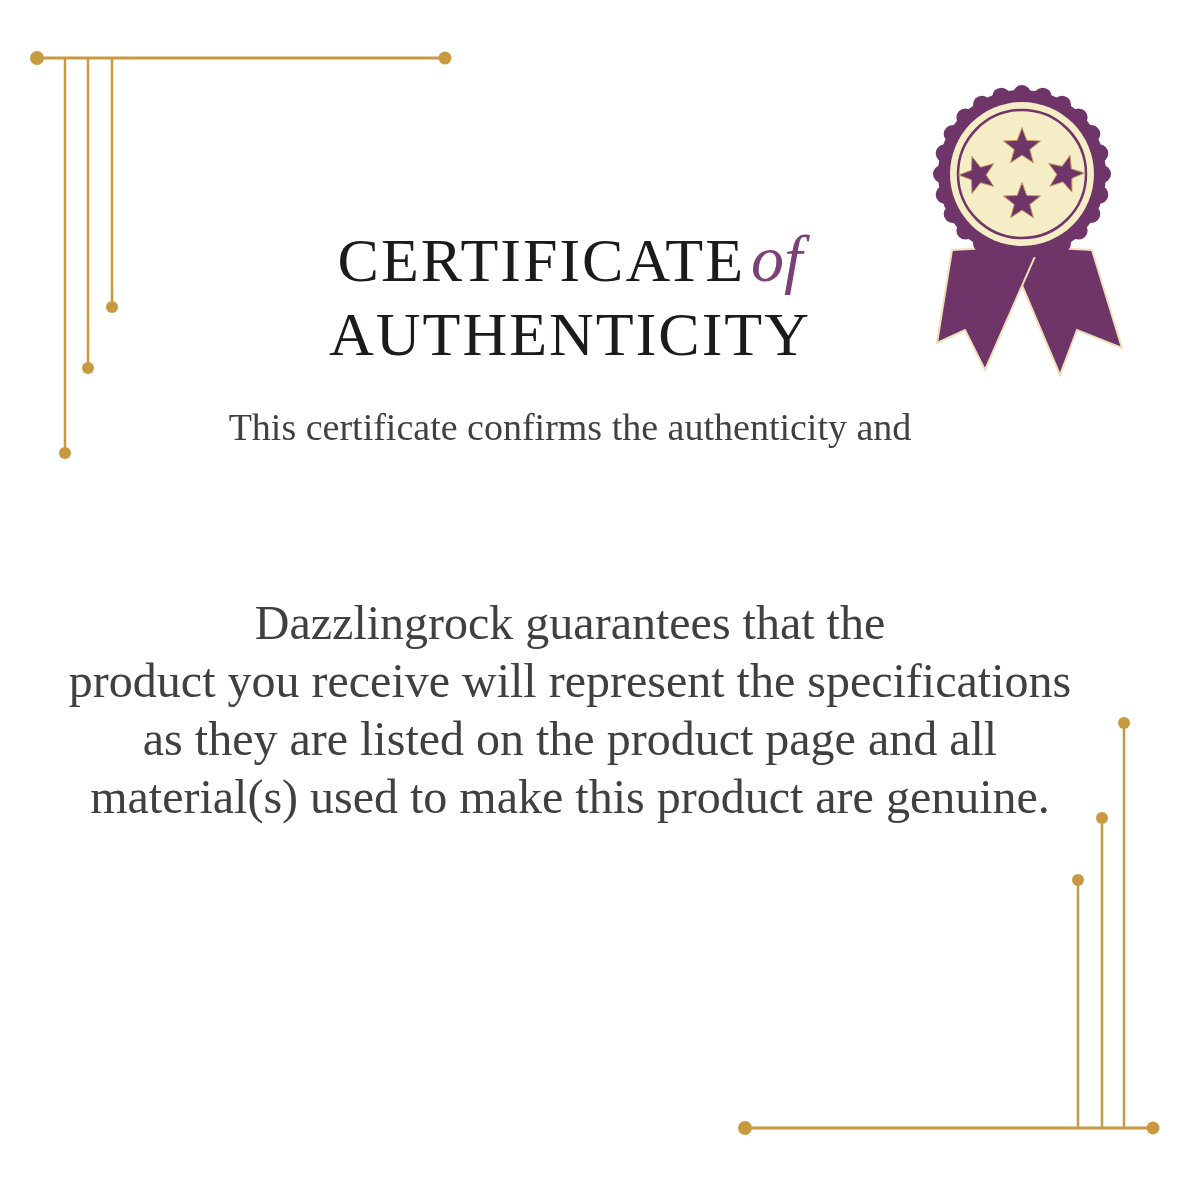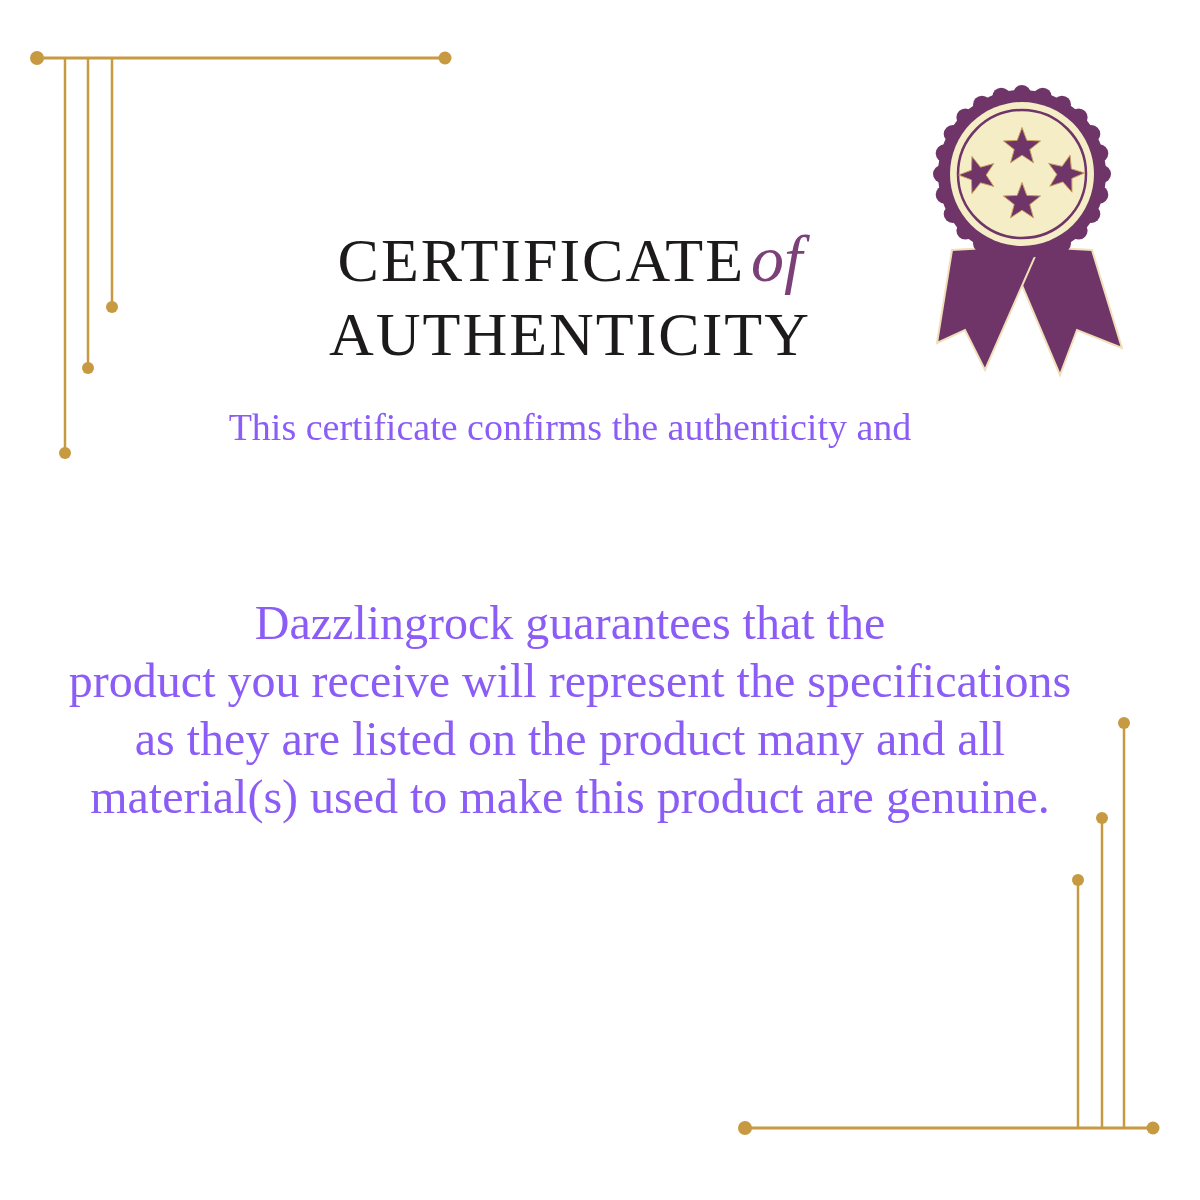--- a/index.html
+++ b/index.html
@@ -9,21 +9,21 @@
     height:1200px;
     background:#ffffff;
     overflow:hidden;
     font-family:"Liberation Serif", serif;
   }
   .text-col{
     position:absolute;
     left:0;
     width:1140px;
     text-align:center;
-    color:#8b5cf6;
+    color:#404040;
   }
   .title{
     top:222px;
     font-size:62px;
     line-height:74px;
     letter-spacing:2px;
     font-weight:400;
     color:#1c1a1b;
     margin:0;
   }
@@ -143,17 +143,17 @@
     <span class="t-line">AUTHENTICITY</span>
   </h1>
 
   <p class="text-col para para-intro">
     <span class="p-line">This certificate confirms the authenticity and</span>
   </p>
 
   <p class="text-col para para-guarantee">
     <span class="p-line">Dazzlingrock guarantees that the</span>
     <span class="p-line">product you receive will represent the specifications</span>
-    <span class="p-line">as they are listed on the product many and all</span>
+    <span class="p-line">as they are listed on the product page and all</span>
     <span class="p-line">material(s) used to make this product are genuine.</span>
   </p>
 
 </div>
 
 </body></html>

